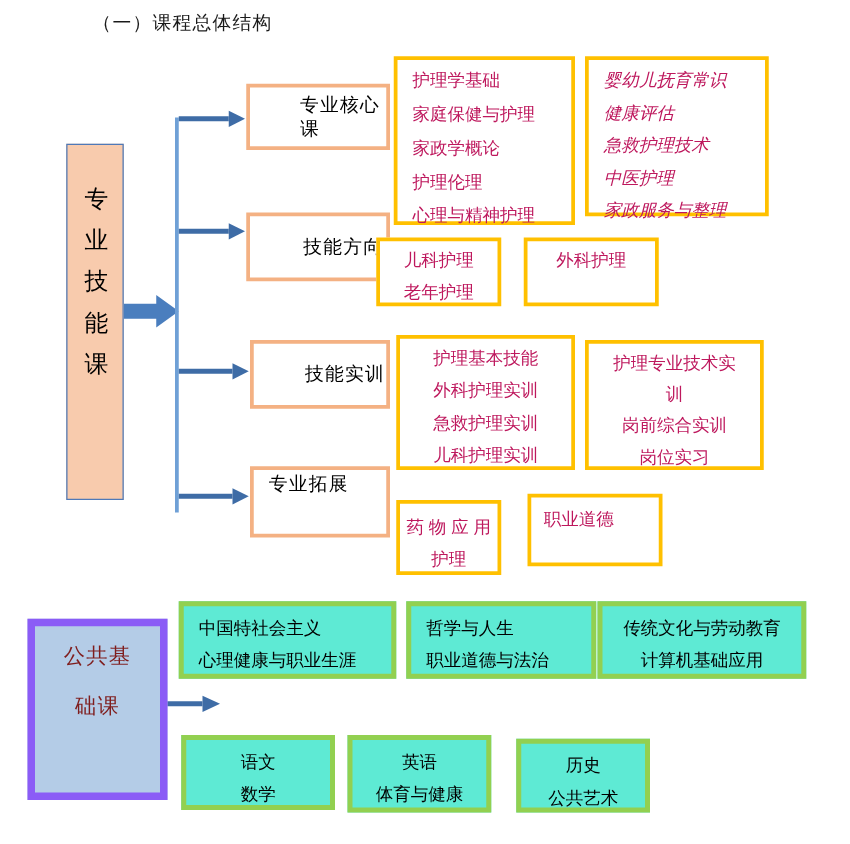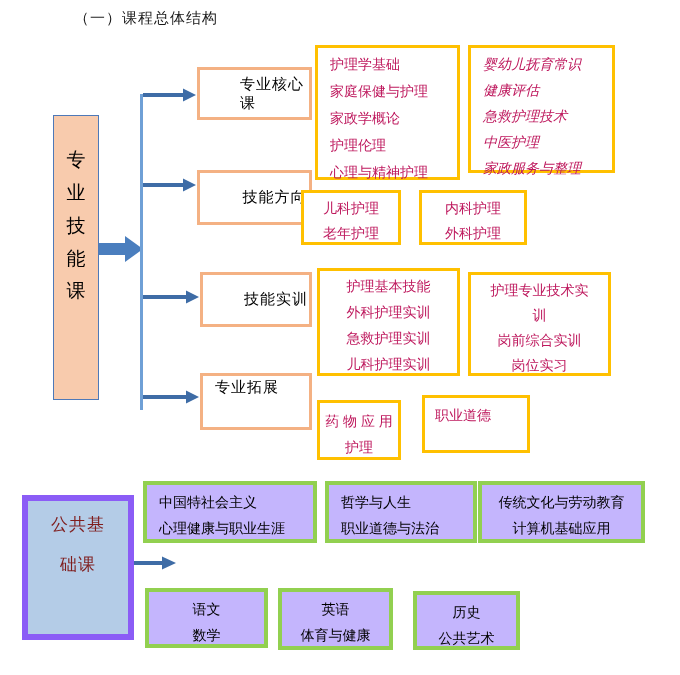--- a/index.html
+++ b/index.html
@@ -53,21 +53,21 @@
   #y4b{left:422px;top:375px;width:108px;height:58px;padding:6px 0 0 10px;}
   #y4b .ln{line-height:22px;}
 
   
   #basic-root{
     left:22px;top:495px;width:112px;height:145px;
     background:#B4CCE7;border:6px solid #8b5cf6;font-size:17px;color:#7f1d1d;
   }
   #basic-root .wrap{display:block;width:60px;margin:4px auto 0;text-align:center;line-height:40px;letter-spacing:1px;}
 
-  .gbox{border:4px solid #92D050;background:#c4b5fd;font-size:14px;color:#000;}
+  .gbox{border:4px solid #92D050;background:#5eead4;font-size:14px;color:#000;}
   .gbox .ln{line-height:26px;white-space:nowrap;}
   #g1{left:143px;top:481px;width:174px;height:62px;padding:4px 0 0 12px;}
   #g2{left:325px;top:481px;width:152px;height:62px;padding:4px 0 0 12px;}
   #g3{left:478px;top:481px;width:167px;height:62px;text-align:center;padding-top:4px;}
   #g4{left:145px;top:588px;width:123px;height:60px;text-align:center;padding-top:4px;}
   #g5{left:278px;top:588px;width:115px;height:62px;text-align:center;padding-top:4px;}
   #g6{left:413px;top:591px;width:107px;height:59px;text-align:center;padding-top:4px;}
 </style>
 </head>
 <body>
@@ -135,21 +135,20 @@
     <div class="ln">急救护理技术</div>
     <div class="ln">中医护理</div>
     <div class="ln">家政服务与整理</div>
   </div>
 
   <div id="y2a" class="abs ybox">
     <div class="ln">儿科护理</div>
     <div class="ln">老年护理</div>
   </div>
   <div id="y2b" class="abs ybox">
-    <div class="ln">内科护理</div>
     <div class="ln">外科护理</div>
   </div>
 
   <div id="y3a" class="abs ybox">
     <div class="ln">护理基本技能</div>
     <div class="ln">外科护理实训</div>
     <div class="ln">急救护理实训</div>
     <div class="ln">儿科护理实训</div>
   </div>
   <div id="y3b" class="abs ybox">

